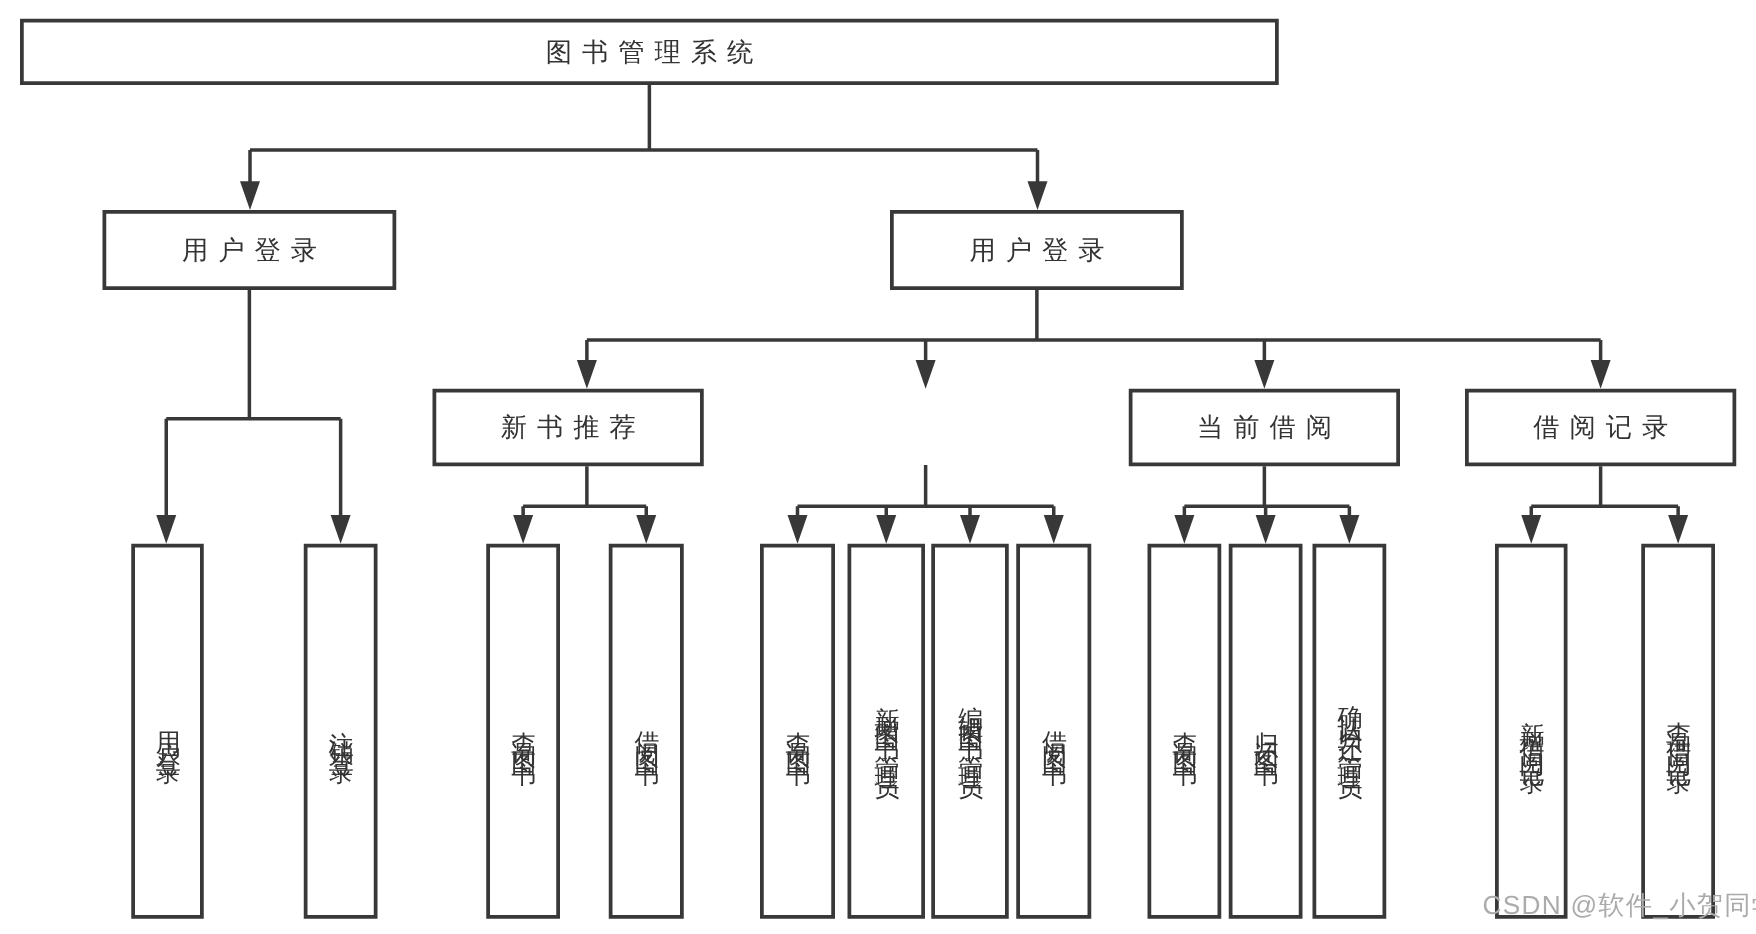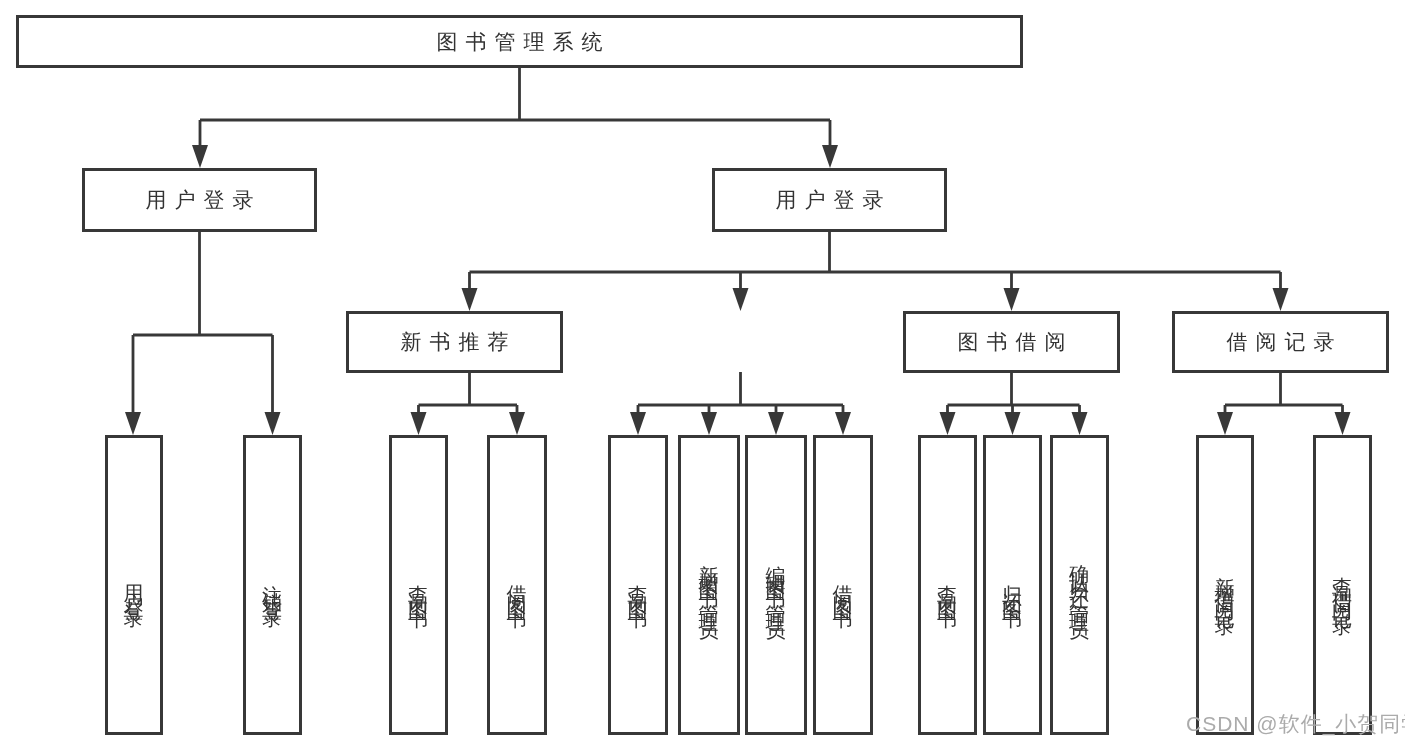--- a/index.html
+++ b/index.html
@@ -137,21 +137,21 @@
     <span class="lbl">用户登录</span>
   </div>
   <div class="box hbox" style="left:712px;top:168px;width:235px;height:64px">
     <span class="lbl">用户登录</span>
   </div>
 
   <div class="box hbox" style="left:346px;top:311px;width:217px;height:62px">
     <span class="lbl">新书推荐</span>
   </div>
   <div class="box hbox" style="left:903px;top:311px;width:217px;height:62px">
-    <span class="lbl">图书借阅</span>
+    <span class="lbl">当前借阅</span>
   </div>
   <div class="box hbox" style="left:1172px;top:311px;width:217px;height:62px">
     <span class="lbl">借阅记录</span>
   </div>
 
   <div class="box vbox" style="left:105px;top:435px;width:58px;height:300px">
     <span class="lbl">用户登录</span>
   </div>
   <div class="box vbox" style="left:243px;top:435px;width:59px;height:300px">
     <span class="lbl">注销登录</span>

